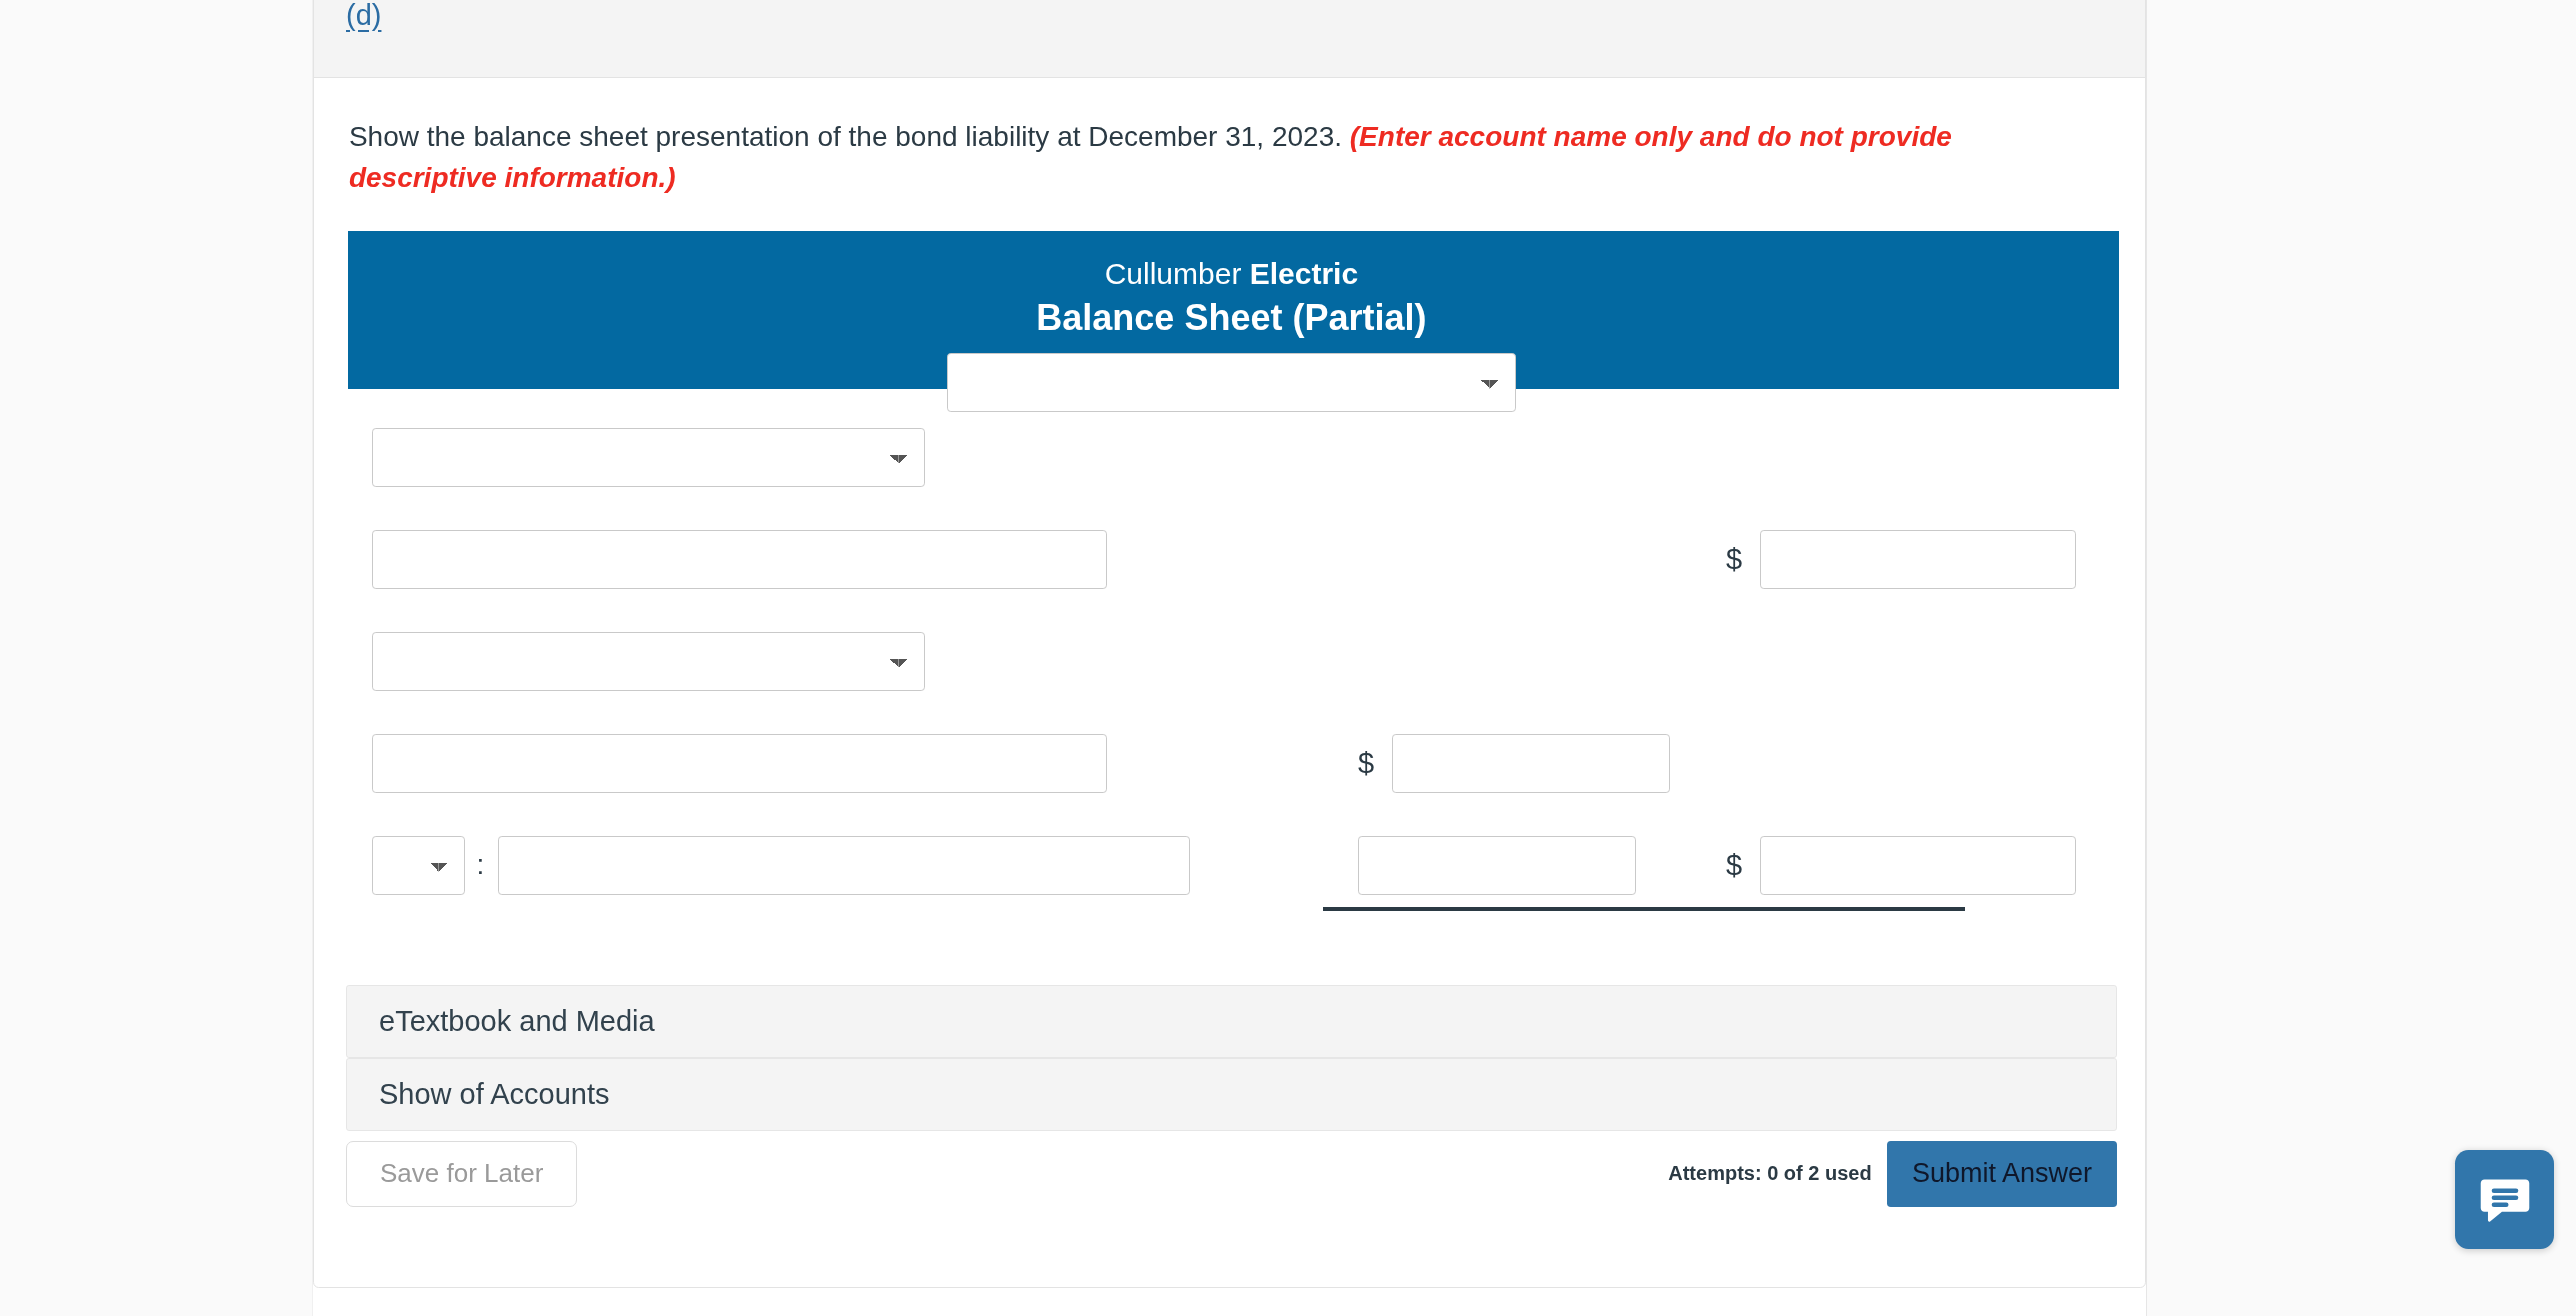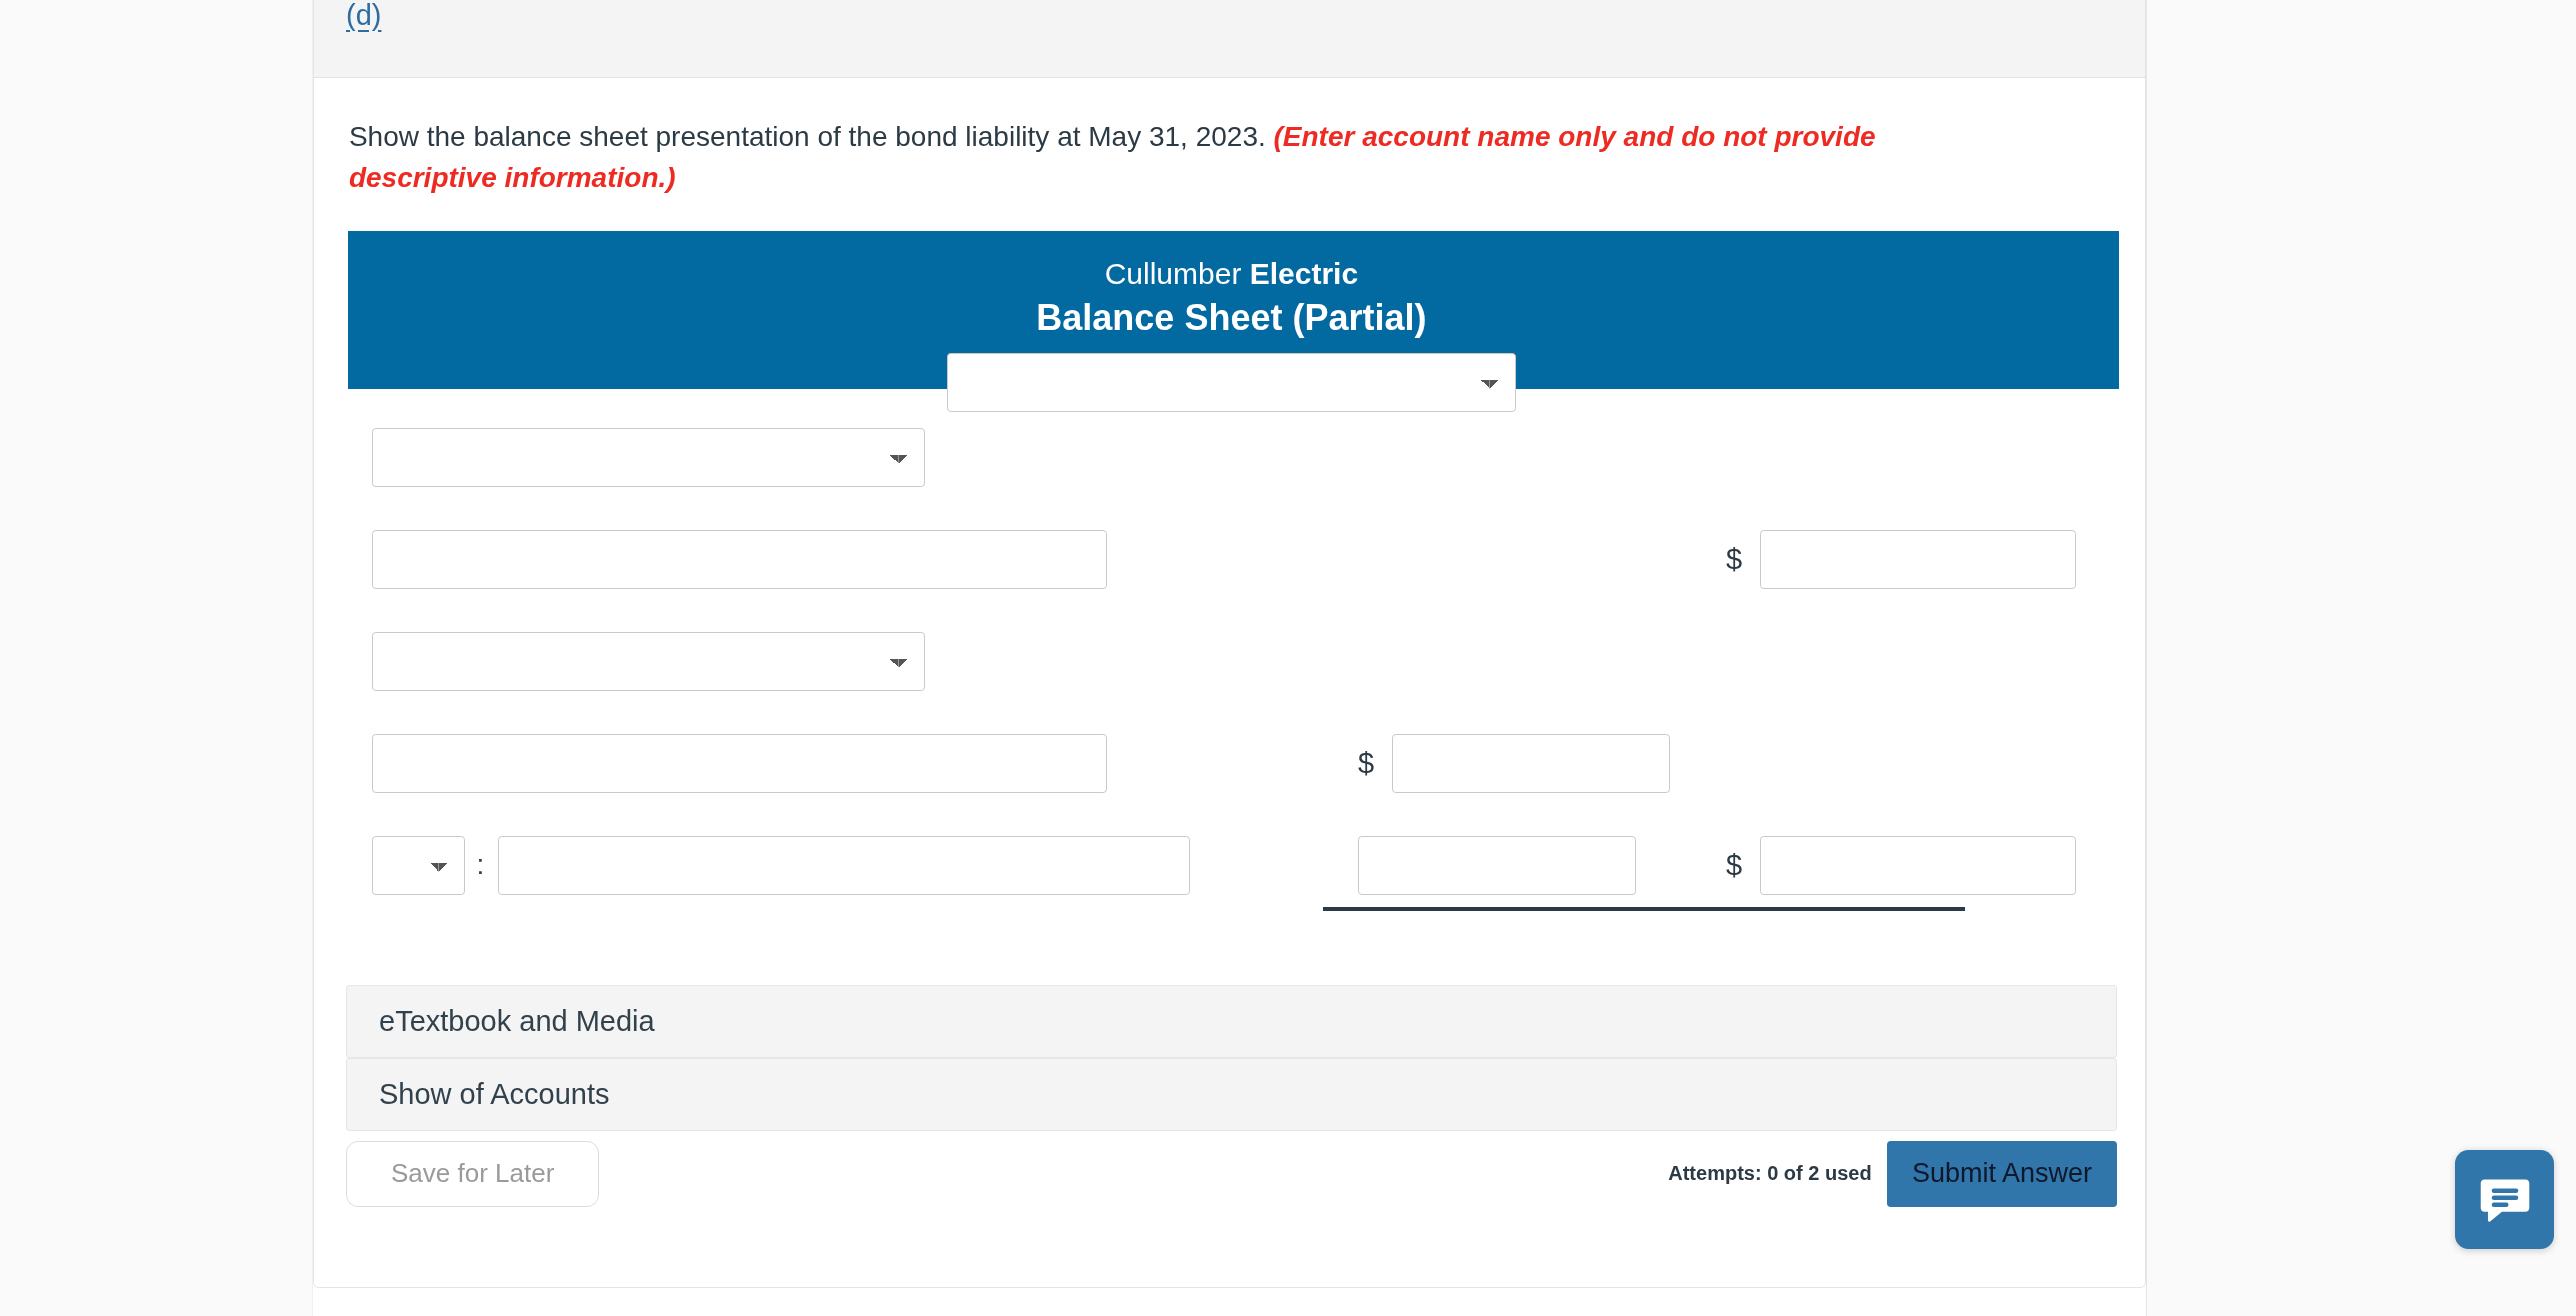--- a/index.html
+++ b/index.html
@@ -161,23 +161,23 @@
     align-items: center;
     margin-top: 9.6px;
     width: 1771px;
   }
   .btn-save {
     font-family: "Liberation Sans", sans-serif;
     font-size: 26px;
     color: #9a9a9a;
     background: #ffffff;
     border: 1px solid #dcdcdc;
-    border-radius: 12px;
+    border-radius: 7px;
     height: 66px;
-    padding: 0 44px;
+    padding: 0 33px;
     cursor: pointer;
     text-align: right;
   }
   .footer-spacer { flex: 1; }
   .attempts {
     font-size: 20px;
     font-weight: bold;
     color: #2b3a44;
     margin-right: 15.3px;
   }
@@ -215,21 +215,21 @@
 
   <div class="card">
 
     <div class="card-header">
       <span class="part-link">(d)</span>
     </div>
 
     <div class="card-body">
 
       <p class="prompt">
-        <span>Show the balance sheet presentation of the bond liability at May 31, 2023. </span><span class="hint">(Enter account name only and do not provide descriptive information.)</span>
+        <span>Show the balance sheet presentation of the bond liability at December 31, 2023. </span><span class="hint">(Enter account name only and do not provide descriptive information.)</span>
       </p>
 
       <div class="stmt">
 
         <div class="stmt-title">
           <div class="line1"><span>Cullumber </span><b>Electric</b></div>
           <div class="line2">Balance Sheet (Partial)</div>
           <div class="title-select-wrap">
             <select class="ui title-sel"><option></option></select>
           </div>

